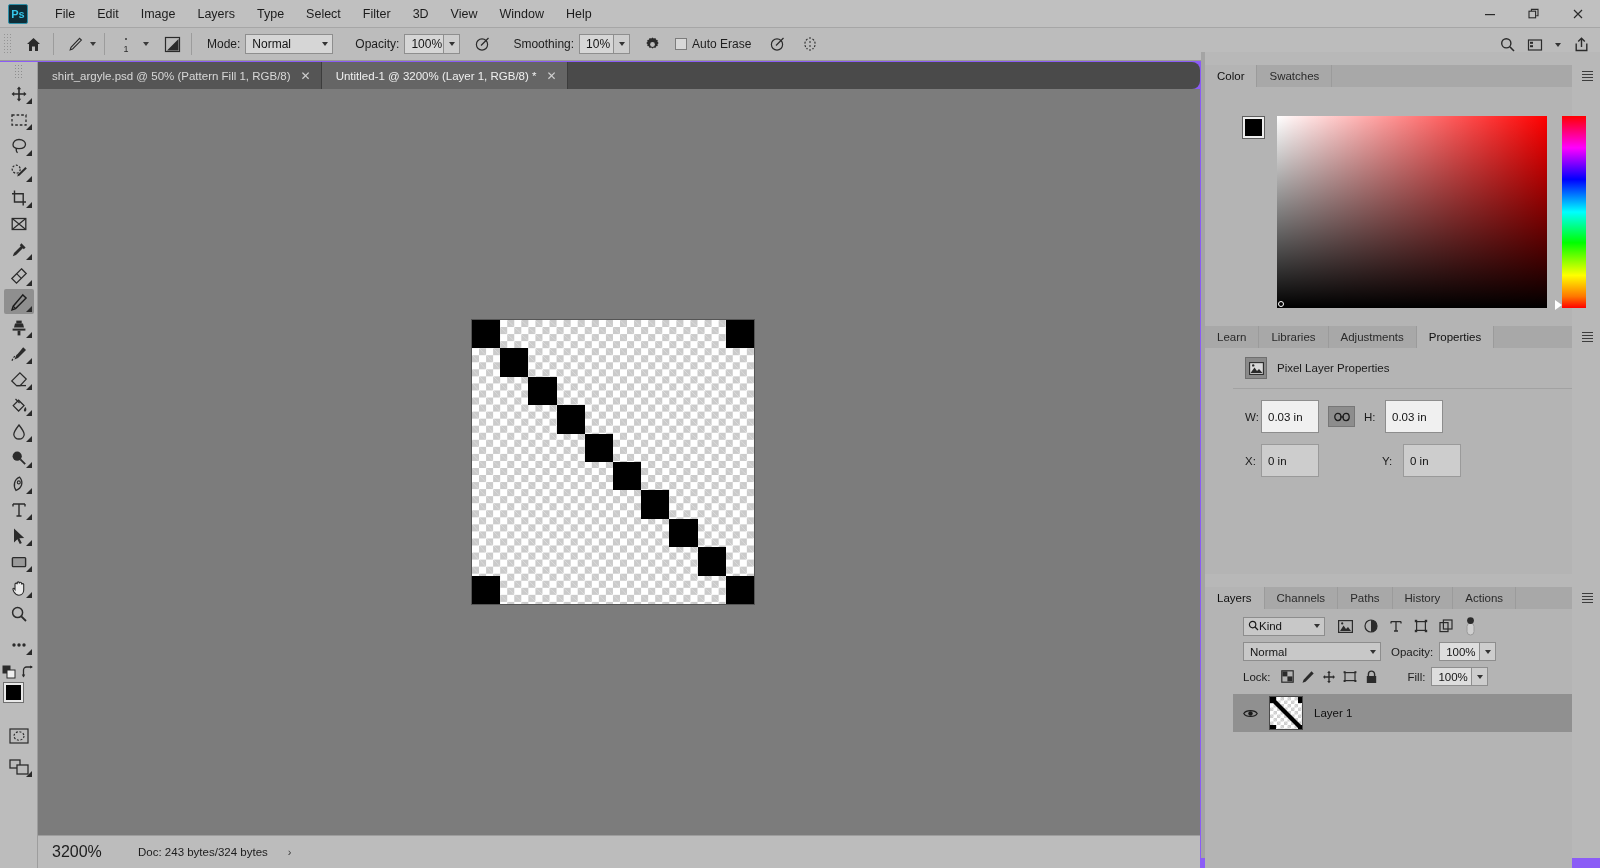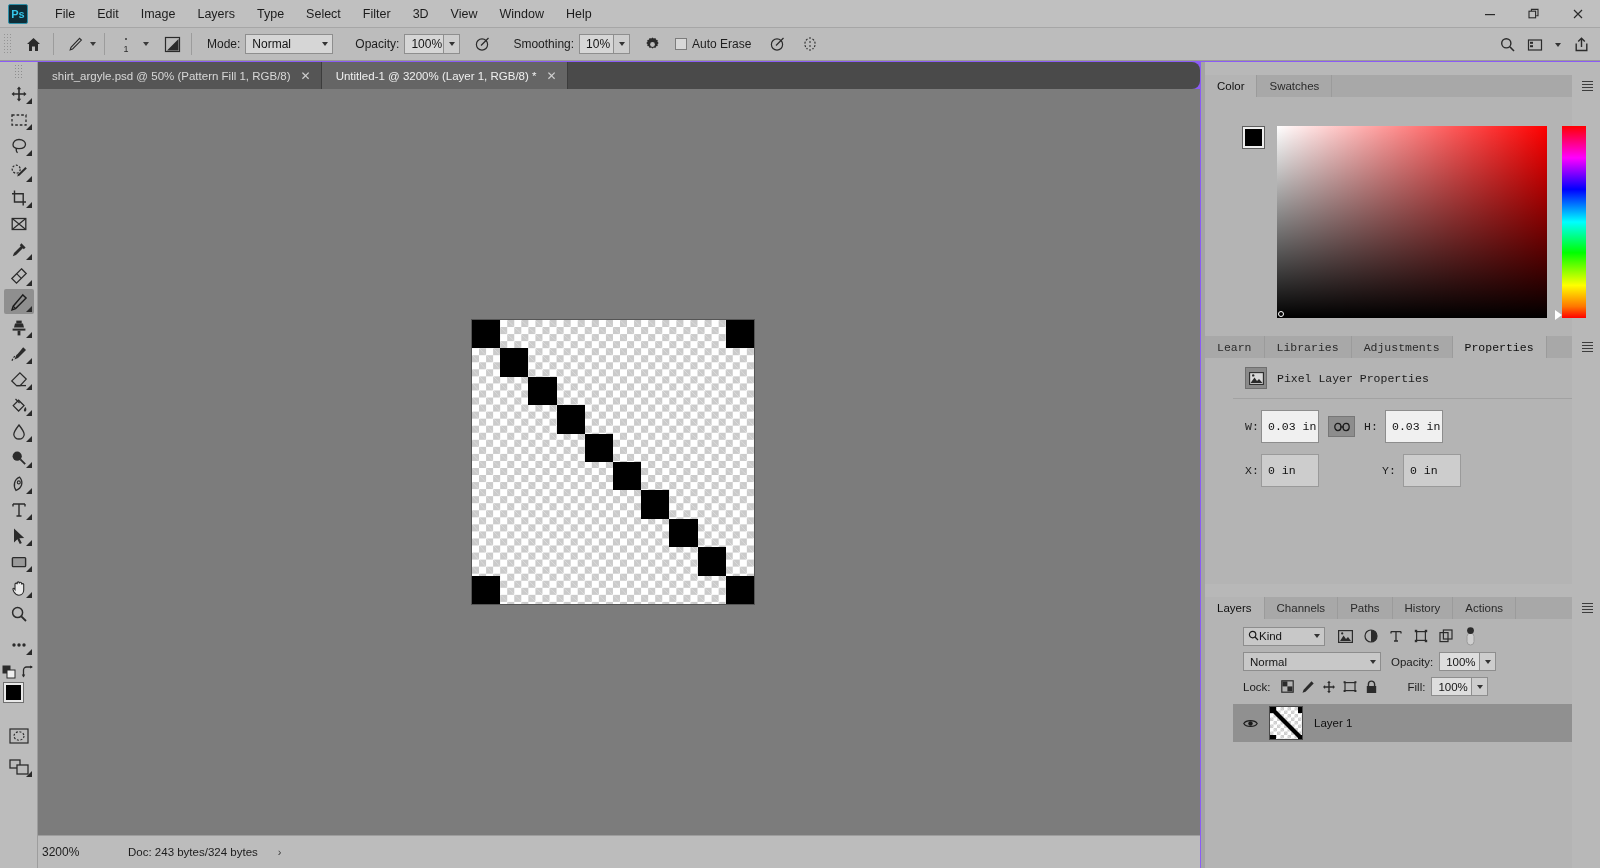--- a/index.html
+++ b/index.html
@@ -135,26 +135,26 @@
   }
   .cellgrid { position:absolute; inset:0; }
   .cell { position:absolute; background:#000; }
 
   
   .statusbar {
     position:absolute; left:38px; top:835px; width:1162px; height:33px;
     background:#bcbcbc; display:flex; align-items:center;
     border-top:1px solid #9d9d9d;
   }
-  .sb-zoom { font-size:12px; color:#1c1c1c; margin-left:4px; width:68px; }
+  .sb-zoom { font-size:16px; color:#1c1c1c; margin-left:14px; width:68px; }
   .sb-doc { font-size:11.5px; color:#1c1c1c; margin-left:18px; }
   .sb-arrow { margin-left:20px; font-size:11px; color:#3a3a3a; }
 
   
-  .dock { position:absolute; left:1201px; top:62px; width:399px; height:806px; background:#b8b8b8; }
+  .dock { position:absolute; left:1201px; top:52px; width:399px; height:806px; background:#b8b8b8; }
   .panel { position:absolute; left:4px; width:367px; background:#b4b4b4; }
   .panel-tabs { display:flex; height:22px; background:#a8a8a8; align-items:stretch; }
   .ptab {
     padding:0 12px; display:flex; align-items:center; font-size:11.5px; color:#2a2a2a;
     background:#a8a8a8; border-right:1px solid #9b9b9b;
   }
   .ptab.active { background:#b4b4b4; color:#101010; }
   .panel-menu { position:absolute; right:-23px; top:3px; width:16px; height:16px;
     display:flex; flex-direction:column; justify-content:center; gap:2px; align-items:center;}
   .panel-menu i { display:block; width:11px; height:1px; background:#3c3c3c; }
@@ -172,21 +172,21 @@
   .cf-white { position:absolute; inset:0; background:linear-gradient(to right,#fff,rgba(255,255,255,0)); }
   .cf-black { position:absolute; inset:0; background:linear-gradient(to top,#000,rgba(0,0,0,0)); }
   .cf-marker { position:absolute; left:1px; bottom:1px; width:6px;height:6px;border-radius:50%;
                border:1px solid #fff; }
   .hue-strip { position:absolute; left:329px; top:29px; width:24px; height:192px;
     background:linear-gradient(to bottom,#ff0000,#ff00ff 16.6%,#0000ff 33%,#00ffff 50%,#00ff00 66%,#ffff00 83%,#ff7700 94%,#ff0000); }
   .hue-marker { position:absolute; left:322px; top:213px; width:0;height:0;
     border-top:5px solid transparent;border-bottom:5px solid transparent;border-left:7px solid #fff; }
 
   
-  #props-panel { top:274px; height:248px;font-family:Liberation Mono, monospace; }
+  #props-panel { top:274px; height:248px; }
   .prop-header { display:flex; align-items:center; gap:10px; padding:9px 0 0 12px; }
   .prop-thumb { width:22px;height:22px; background:#8a8a8a; border:1px solid #6f6f6f;
     display:flex; align-items:center; justify-content:center; }
   .prop-title { font-size:11.5px; color:#1a1a1a; }
   .prop-divider { height:1px; background:#a2a2a2; margin:9px 0 0 0; }
   .prop-row { display:flex; align-items:center; padding-left:12px; margin-top:11px; }
   .plabel { font-size:11.5px; color:#1c1c1c; width:16px; }
   .pfield {
     height:33px; width:58px; background:#f0f0f0; border:1px solid #8d8d8d;
     display:flex; align-items:center; padding-left:6px; font-size:11.5px; color:#111;

